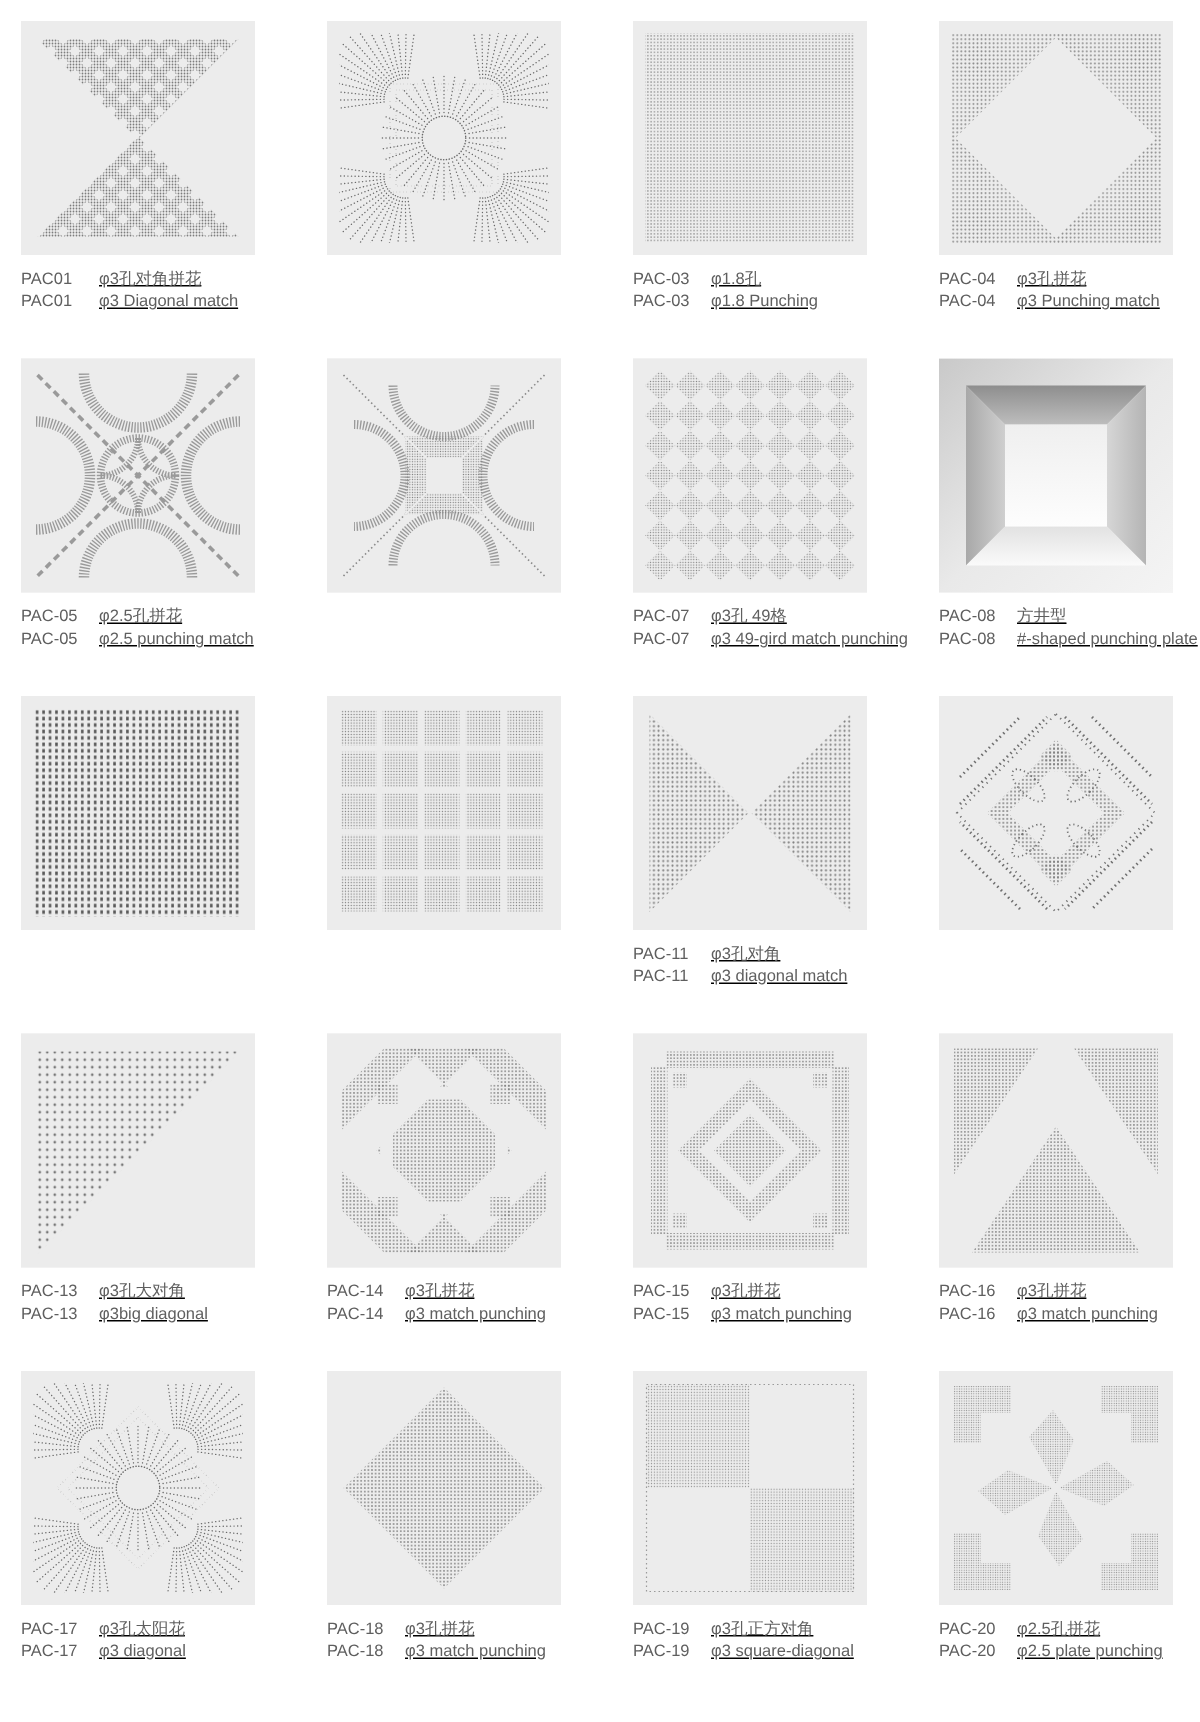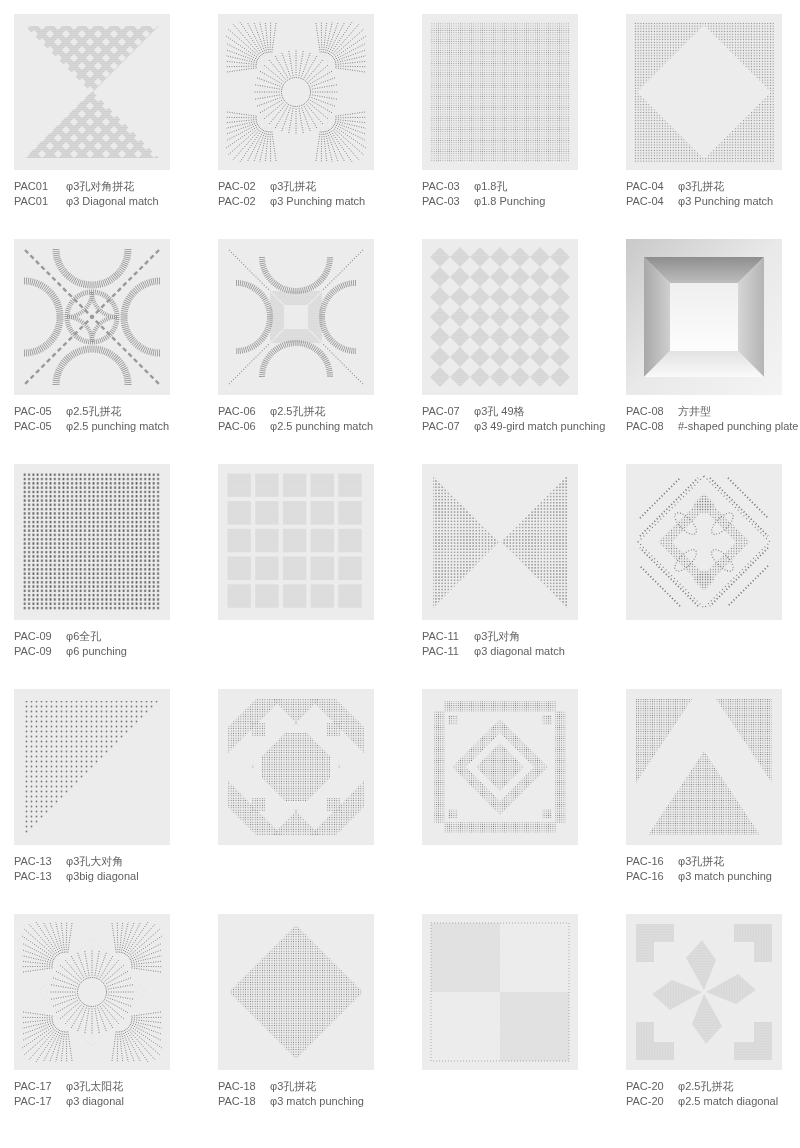--- a/index.html
+++ b/index.html
@@ -1,21 +1,21 @@
 <!DOCTYPE html>
 <html><head>
 <meta charset="utf-8">
 <style>
   html,body{margin:0;padding:0;background:#ffffff;}
   body{font-family:"Liberation Sans","DejaVu Sans",sans-serif;width:800px;}
   .catalog{display:grid;grid-template-columns:repeat(4,156px);column-gap:48px;row-gap:30px;padding:14px;}
   .card{margin:0;width:156px;}
   .tile{width:156px;height:156px;background:#ececec;}
   .tile svg{display:block;}
-  .caps{margin-top:9px;}
+  .caps{margin-top:9px;text-decoration:underline;}
   .cap{font-size:11px;line-height:15px;color:#5f5f5f;white-space:nowrap;width:190px;}
   .code{display:inline-block;min-width:44px;margin-right:8px;}
 </style>
 </head>
 <body>
 
 <div class="catalog" id="catalog">
   <figure class="card">
     <div class="tile">
         <svg viewBox="0 0 156 156" width="156" height="156" xmlns="http://www.w3.org/2000/svg" role="img" aria-label="PAC01">
@@ -211,24 +211,20 @@
             <line x1="86.5" y1="63.3" x2="99.0" y2="41.6" stroke="#6a6a6a" stroke-width="0.9" stroke-dasharray="0.1 2.3" stroke-linecap="round"></line>
             <line x1="88.9" y1="65.0" x2="105.0" y2="45.8" stroke="#6a6a6a" stroke-width="0.9" stroke-dasharray="0.1 2.3" stroke-linecap="round"></line>
             <line x1="91.0" y1="67.1" x2="110.2" y2="51.0" stroke="#6a6a6a" stroke-width="0.9" stroke-dasharray="0.1 2.3" stroke-linecap="round"></line>
             <line x1="92.7" y1="69.5" x2="114.4" y2="57.0" stroke="#6a6a6a" stroke-width="0.9" stroke-dasharray="0.1 2.3" stroke-linecap="round"></line>
             <line x1="94.0" y1="72.2" x2="117.5" y2="63.6" stroke="#6a6a6a" stroke-width="0.9" stroke-dasharray="0.1 2.3" stroke-linecap="round"></line>
             <line x1="94.7" y1="75.0" x2="119.4" y2="70.7" stroke="#6a6a6a" stroke-width="0.9" stroke-dasharray="0.1 2.3" stroke-linecap="round"></line>
             <circle cx="78" cy="78" r="14.5" fill="none" stroke="#6a6a6a" stroke-width="1" stroke-dasharray="0.1 1.8" stroke-linecap="round"></circle>
           </g>
         </svg>
       </div>
-    <figcaption class="caps">
-      <div class="cap"><span class="code js-code1">PAC-02</span><span class="desc js-cn">φ3孔拼花</span></div>
-      <div class="cap"><span class="code js-code2">PAC-02</span><span class="desc js-en">φ3 Punching match</span></div>
-    </figcaption>
   </figure>
 
   <figure class="card">
     <div class="tile">
         <svg viewBox="0 0 156 156" width="156" height="156" xmlns="http://www.w3.org/2000/svg" role="img" aria-label="PAC-03">
           <defs>
             <pattern id="t2_f" width="2.2" height="2.2" patternUnits="userSpaceOnUse">
               <circle cx="1.1" cy="1.1" r="0.5" fill="#949494"></circle>
             </pattern>
           </defs>
@@ -316,24 +312,20 @@
             <path d="M138,44 A34,34 0 0 0 138,112" stroke="#9a9a9a" stroke-width="6" stroke-dasharray="0.9 1.1" fill="none"></path>
             <rect x="52" y="52" width="52" height="52" fill="url(#t5_d6)"></rect>
             <rect x="66" y="66" width="24" height="24" fill="#ececec"></rect>
             <line x1="52" y1="52" x2="66" y2="66" stroke="#ececec" stroke-width="1.2"></line>
             <line x1="104" y1="52" x2="90" y2="66" stroke="#ececec" stroke-width="1.2"></line>
             <line x1="52" y1="104" x2="66" y2="90" stroke="#ececec" stroke-width="1.2"></line>
             <line x1="104" y1="104" x2="90" y2="90" stroke="#ececec" stroke-width="1.2"></line>
           </g>
         </svg>
       </div>
-    <figcaption class="caps">
-      <div class="cap"><span class="code js-code1">PAC-06</span><span class="desc js-cn">φ2.5孔拼花</span></div>
-      <div class="cap"><span class="code js-code2">PAC-06</span><span class="desc js-en">φ2.5 punching match</span></div>
-    </figcaption>
   </figure>
 
   <figure class="card">
     <div class="tile">
         <svg viewBox="0 0 156 156" width="156" height="156" xmlns="http://www.w3.org/2000/svg" role="img" aria-label="PAC-07">
           <defs>
             <pattern id="t6_f" width="1.8" height="1.8" patternUnits="userSpaceOnUse">
               <circle cx="0.9" cy="0.9" r="0.45" fill="#7e7e7e"></circle>
             </pattern>
           </defs>
@@ -450,24 +442,20 @@
             <pattern id="t8_s" width="4.3" height="4.3" patternUnits="userSpaceOnUse">
               <rect x="1.2999999999999998" y="0.95" width="1.7" height="2.4" fill="#5a5a5a"></rect>
             </pattern>
           </defs>
           <rect x="0" y="0" width="156" height="156" fill="#ececec"></rect>
           <g>
             <rect x="9" y="9" width="138" height="138" fill="url(#t8_s)"></rect>
           </g>
         </svg>
       </div>
-    <figcaption class="caps">
-      <div class="cap"><span class="code js-code1">PAC-09</span><span class="desc js-cn">φ6全孔</span></div>
-      <div class="cap"><span class="code js-code2">PAC-09</span><span class="desc js-en">φ6 punching</span></div>
-    </figcaption>
   </figure>
 
   <figure class="card">
     <div class="tile">
         <svg viewBox="0 0 156 156" width="156" height="156" xmlns="http://www.w3.org/2000/svg" role="img" aria-label="PAC-10">
           <defs>
             <pattern id="t9_f" width="1.9" height="1.9" patternUnits="userSpaceOnUse">
               <circle cx="0.95" cy="0.95" r="0.45" fill="#7e7e7e"></circle>
             </pattern>
           </defs>
@@ -618,20 +606,24 @@
             <polygon points="54,146 102,146 78,122" fill="url(#t13_md)"></polygon>
             <path d="M78,33 L123,78 L78,123 L33,78 Z" fill="url(#t13_md)"></path>
             <rect x="40" y="40" width="76" height="76" fill="none" stroke="#ececec" stroke-width="8"></rect>
             <rect x="34" y="34" width="13" height="13" fill="url(#t13_md)"></rect>
             <rect x="109" y="34" width="13" height="13" fill="url(#t13_md)"></rect>
             <rect x="34" y="109" width="13" height="13" fill="url(#t13_md)"></rect>
             <rect x="109" y="109" width="13" height="13" fill="url(#t13_md)"></rect>
           </g>
         </svg>
       </div>
+    <figcaption class="caps">
+      <div class="cap"><span class="code js-code1">PAC-14</span><span class="desc js-cn">φ3孔拼花</span></div>
+      <div class="cap"><span class="code js-code2">PAC-14</span><span class="desc js-en">φ3 match punching</span></div>
+    </figcaption>
   </figure>
 
   <figure class="card">
     <div class="tile">
         <svg viewBox="0 0 156 156" width="156" height="156" xmlns="http://www.w3.org/2000/svg" role="img" aria-label="PAC-15">
           <defs>
             <pattern id="t14_md" width="2.2" height="2.2" patternUnits="userSpaceOnUse">
               <circle cx="1.1" cy="1.1" r="0.5" fill="#7a7a7a"></circle>
             </pattern>
           </defs>
@@ -644,20 +636,24 @@
             <rect x="26" y="26" width="10" height="10" fill="url(#t14_md)"></rect>
             <rect x="120" y="26" width="10" height="10" fill="url(#t14_md)"></rect>
             <rect x="26" y="120" width="10" height="10" fill="url(#t14_md)"></rect>
             <rect x="120" y="120" width="10" height="10" fill="url(#t14_md)"></rect>
             <path d="M78,30 L126,78 L78,126 L30,78 Z" fill="url(#t14_md)"></path>
             <path d="M78,44 L112,78 L78,112 L44,78 Z" fill="#ececec"></path>
             <path d="M78,54 L102,78 L78,102 L54,78 Z" fill="url(#t14_md)"></path>
           </g>
         </svg>
       </div>
+    <figcaption class="caps">
+      <div class="cap"><span class="code js-code1">PAC-15</span><span class="desc js-cn">φ3孔拼花</span></div>
+      <div class="cap"><span class="code js-code2">PAC-15</span><span class="desc js-en">φ3 match punching</span></div>
+    </figcaption>
   </figure>
 
   <figure class="card">
     <div class="tile">
         <svg viewBox="0 0 156 156" width="156" height="156" xmlns="http://www.w3.org/2000/svg" role="img" aria-label="PAC-16">
           <defs>
             <pattern id="t15_md" width="2.3" height="2.3" patternUnits="userSpaceOnUse">
               <circle cx="1.15" cy="1.15" r="0.55" fill="#7a7a7a"></circle>
             </pattern>
           </defs>
@@ -826,20 +822,24 @@
             </pattern>
           </defs>
           <rect x="0" y="0" width="156" height="156" fill="#ececec"></rect>
           <g>
             <rect x="9" y="9" width="138" height="138" fill="none" stroke="#9a9a9a" stroke-width="0.8" stroke-dasharray="1 2"></rect>
             <rect x="9" y="9" width="69" height="69" fill="url(#t18_me)"></rect>
             <rect x="78" y="78" width="69" height="69" fill="url(#t18_me)"></rect>
           </g>
         </svg>
       </div>
+    <figcaption class="caps">
+      <div class="cap"><span class="code js-code1">PAC-19</span><span class="desc js-cn">φ3孔正方对角</span></div>
+      <div class="cap"><span class="code js-code2">PAC-19</span><span class="desc js-en">φ3 square-diagonal</span></div>
+    </figcaption>
   </figure>
 
   <figure class="card">
     <div class="tile">
         <svg viewBox="0 0 156 156" width="156" height="156" xmlns="http://www.w3.org/2000/svg" role="img" aria-label="PAC-20">
           <defs>
             <pattern id="t19_me" width="1.6" height="1.6" patternUnits="userSpaceOnUse">
               <circle cx="0.8" cy="0.8" r="0.4" fill="#8a8a8a"></circle>
             </pattern>
           </defs>
@@ -860,16 +860,16 @@
             <g transform="rotate(270 78 78)">
               <polygon points="10,10 48,10 48,28 28,28 28,48 10,48" fill="url(#t19_me)"></polygon>
               <polygon points="78,76 60,44 76,26 90,46" fill="url(#t19_me)"></polygon>
             </g>
             <circle cx="78" cy="78" r="3" fill="#ececec"></circle>
           </g>
         </svg>
       </div>
     <figcaption class="caps">
       <div class="cap"><span class="code js-code1">PAC-20</span><span class="desc js-cn">φ2.5孔拼花</span></div>
-      <div class="cap"><span class="code js-code2">PAC-20</span><span class="desc js-en">φ2.5 match diagonal</span></div>
+      <div class="cap"><span class="code js-code2">PAC-20</span><span class="desc js-en">φ2.5 plate punching</span></div>
     </figcaption>
   </figure>
 </div>
 
 </body></html>

